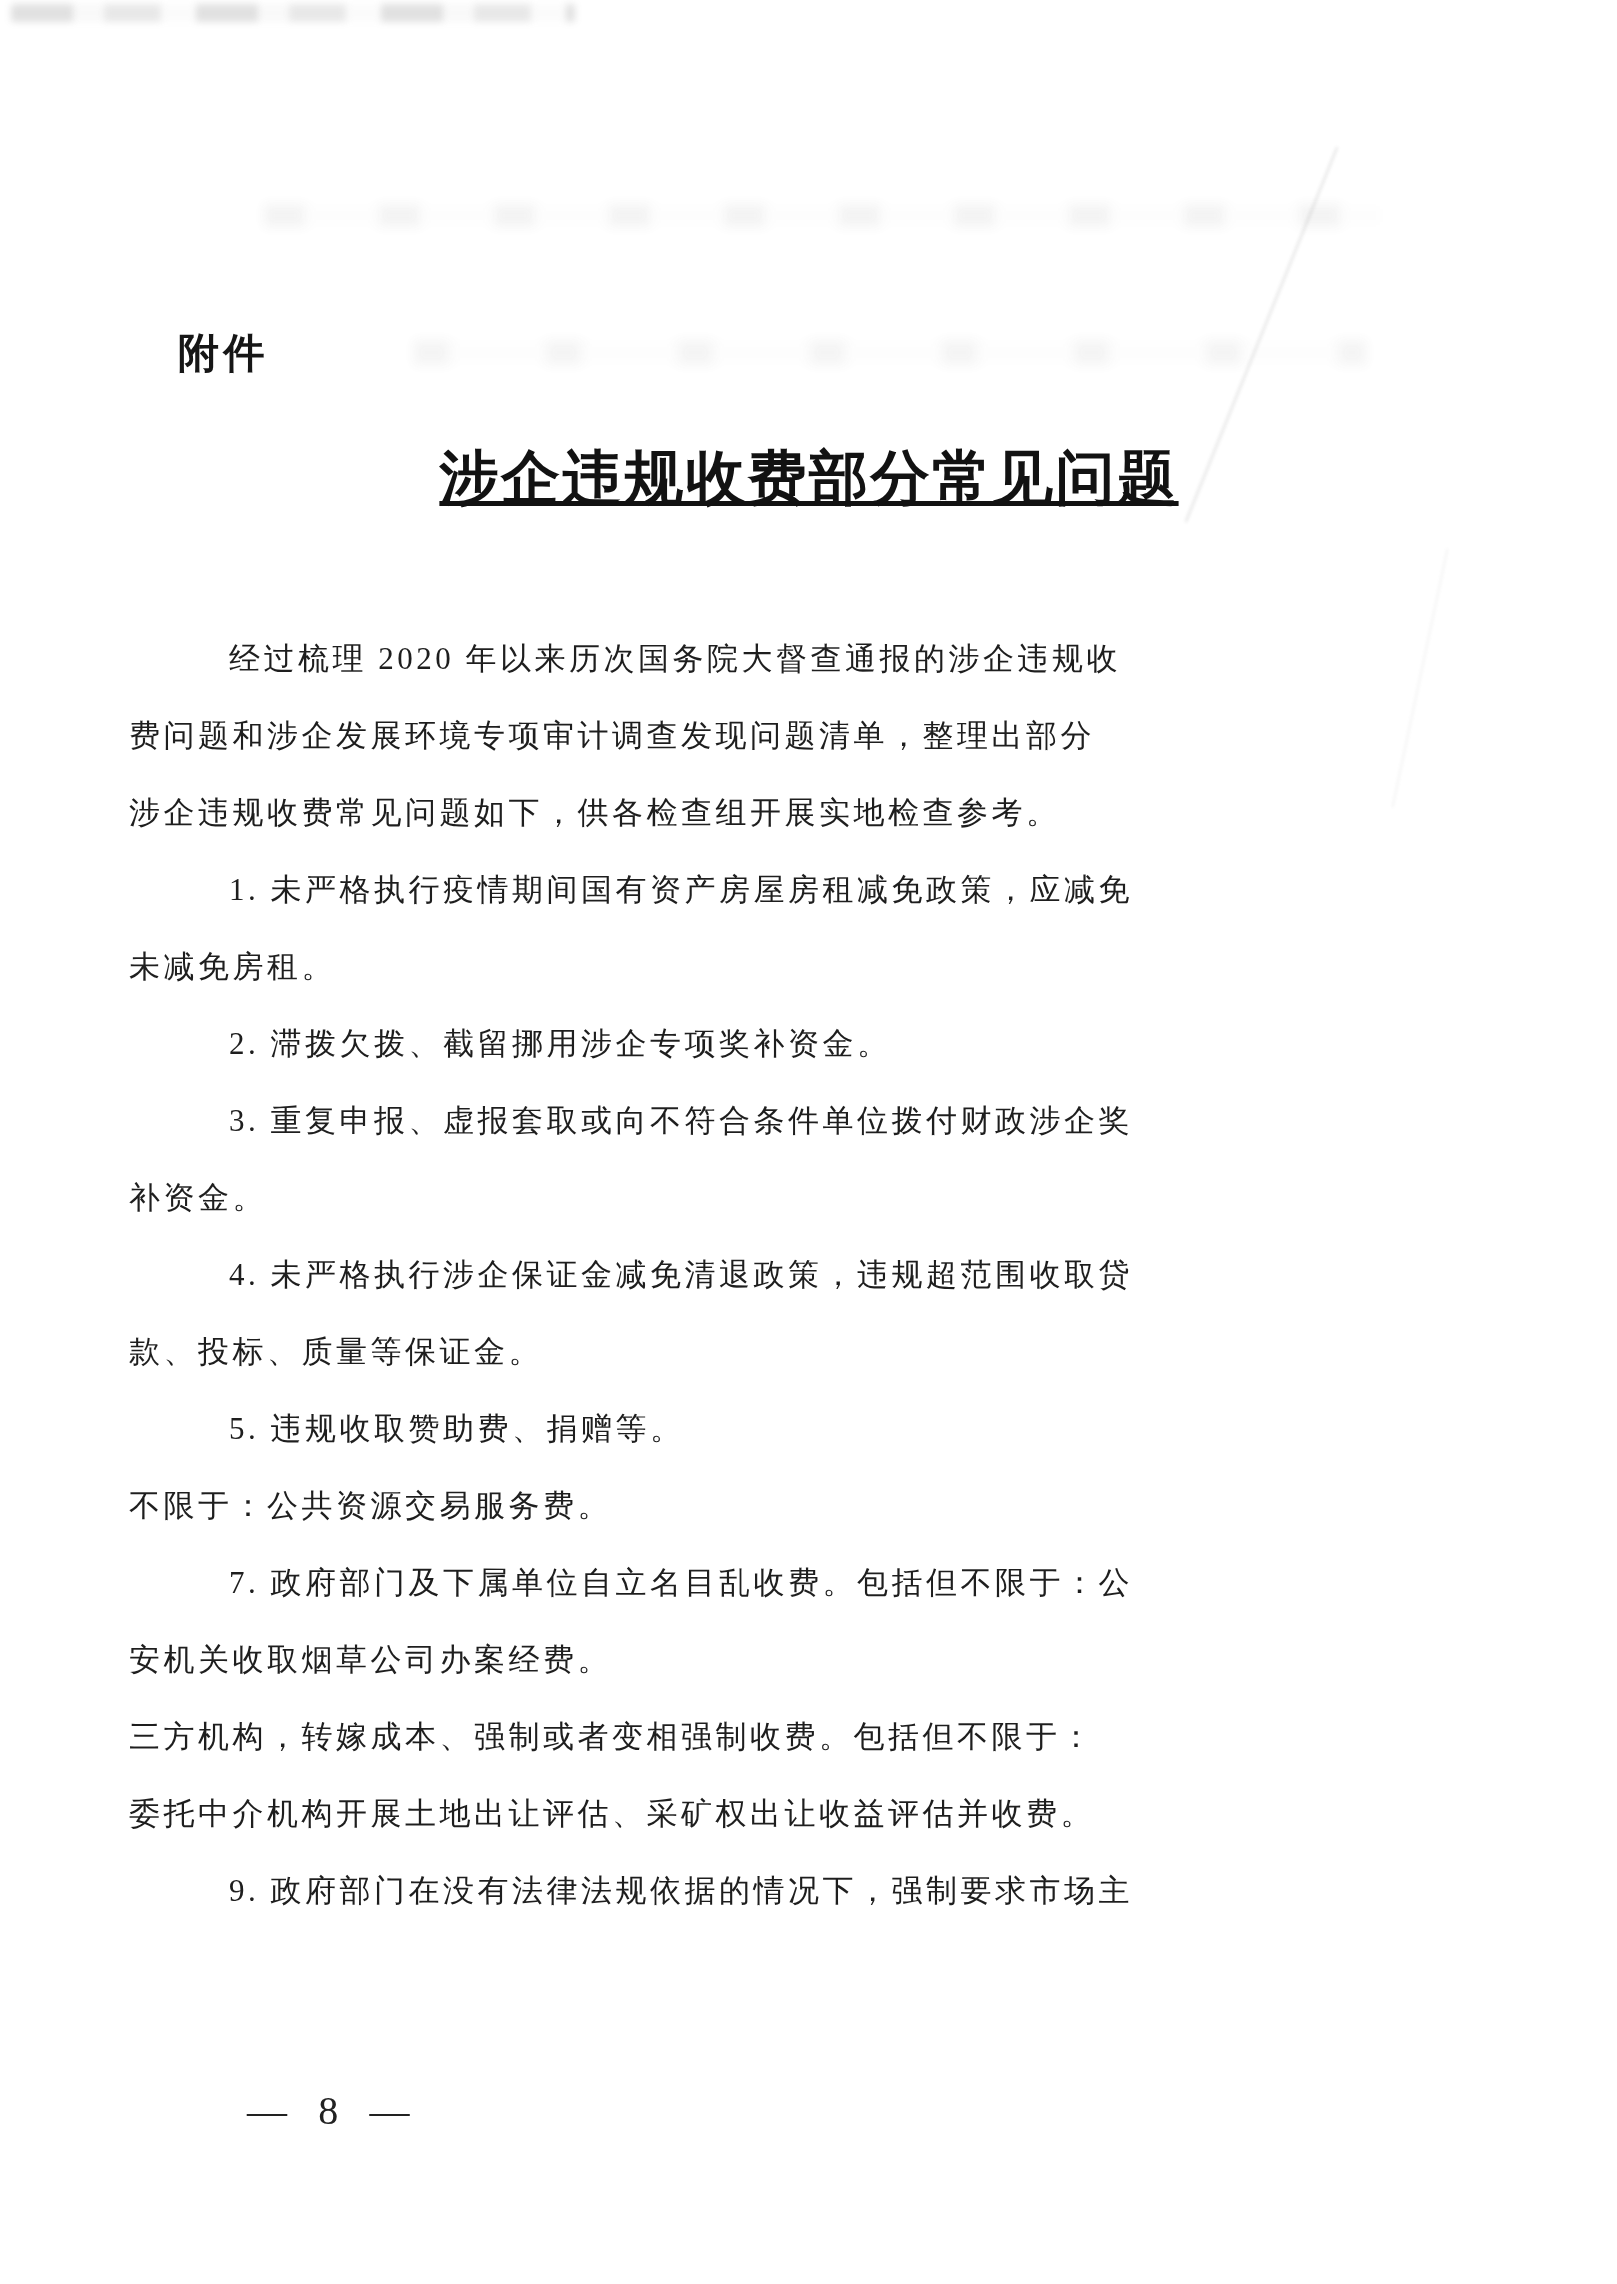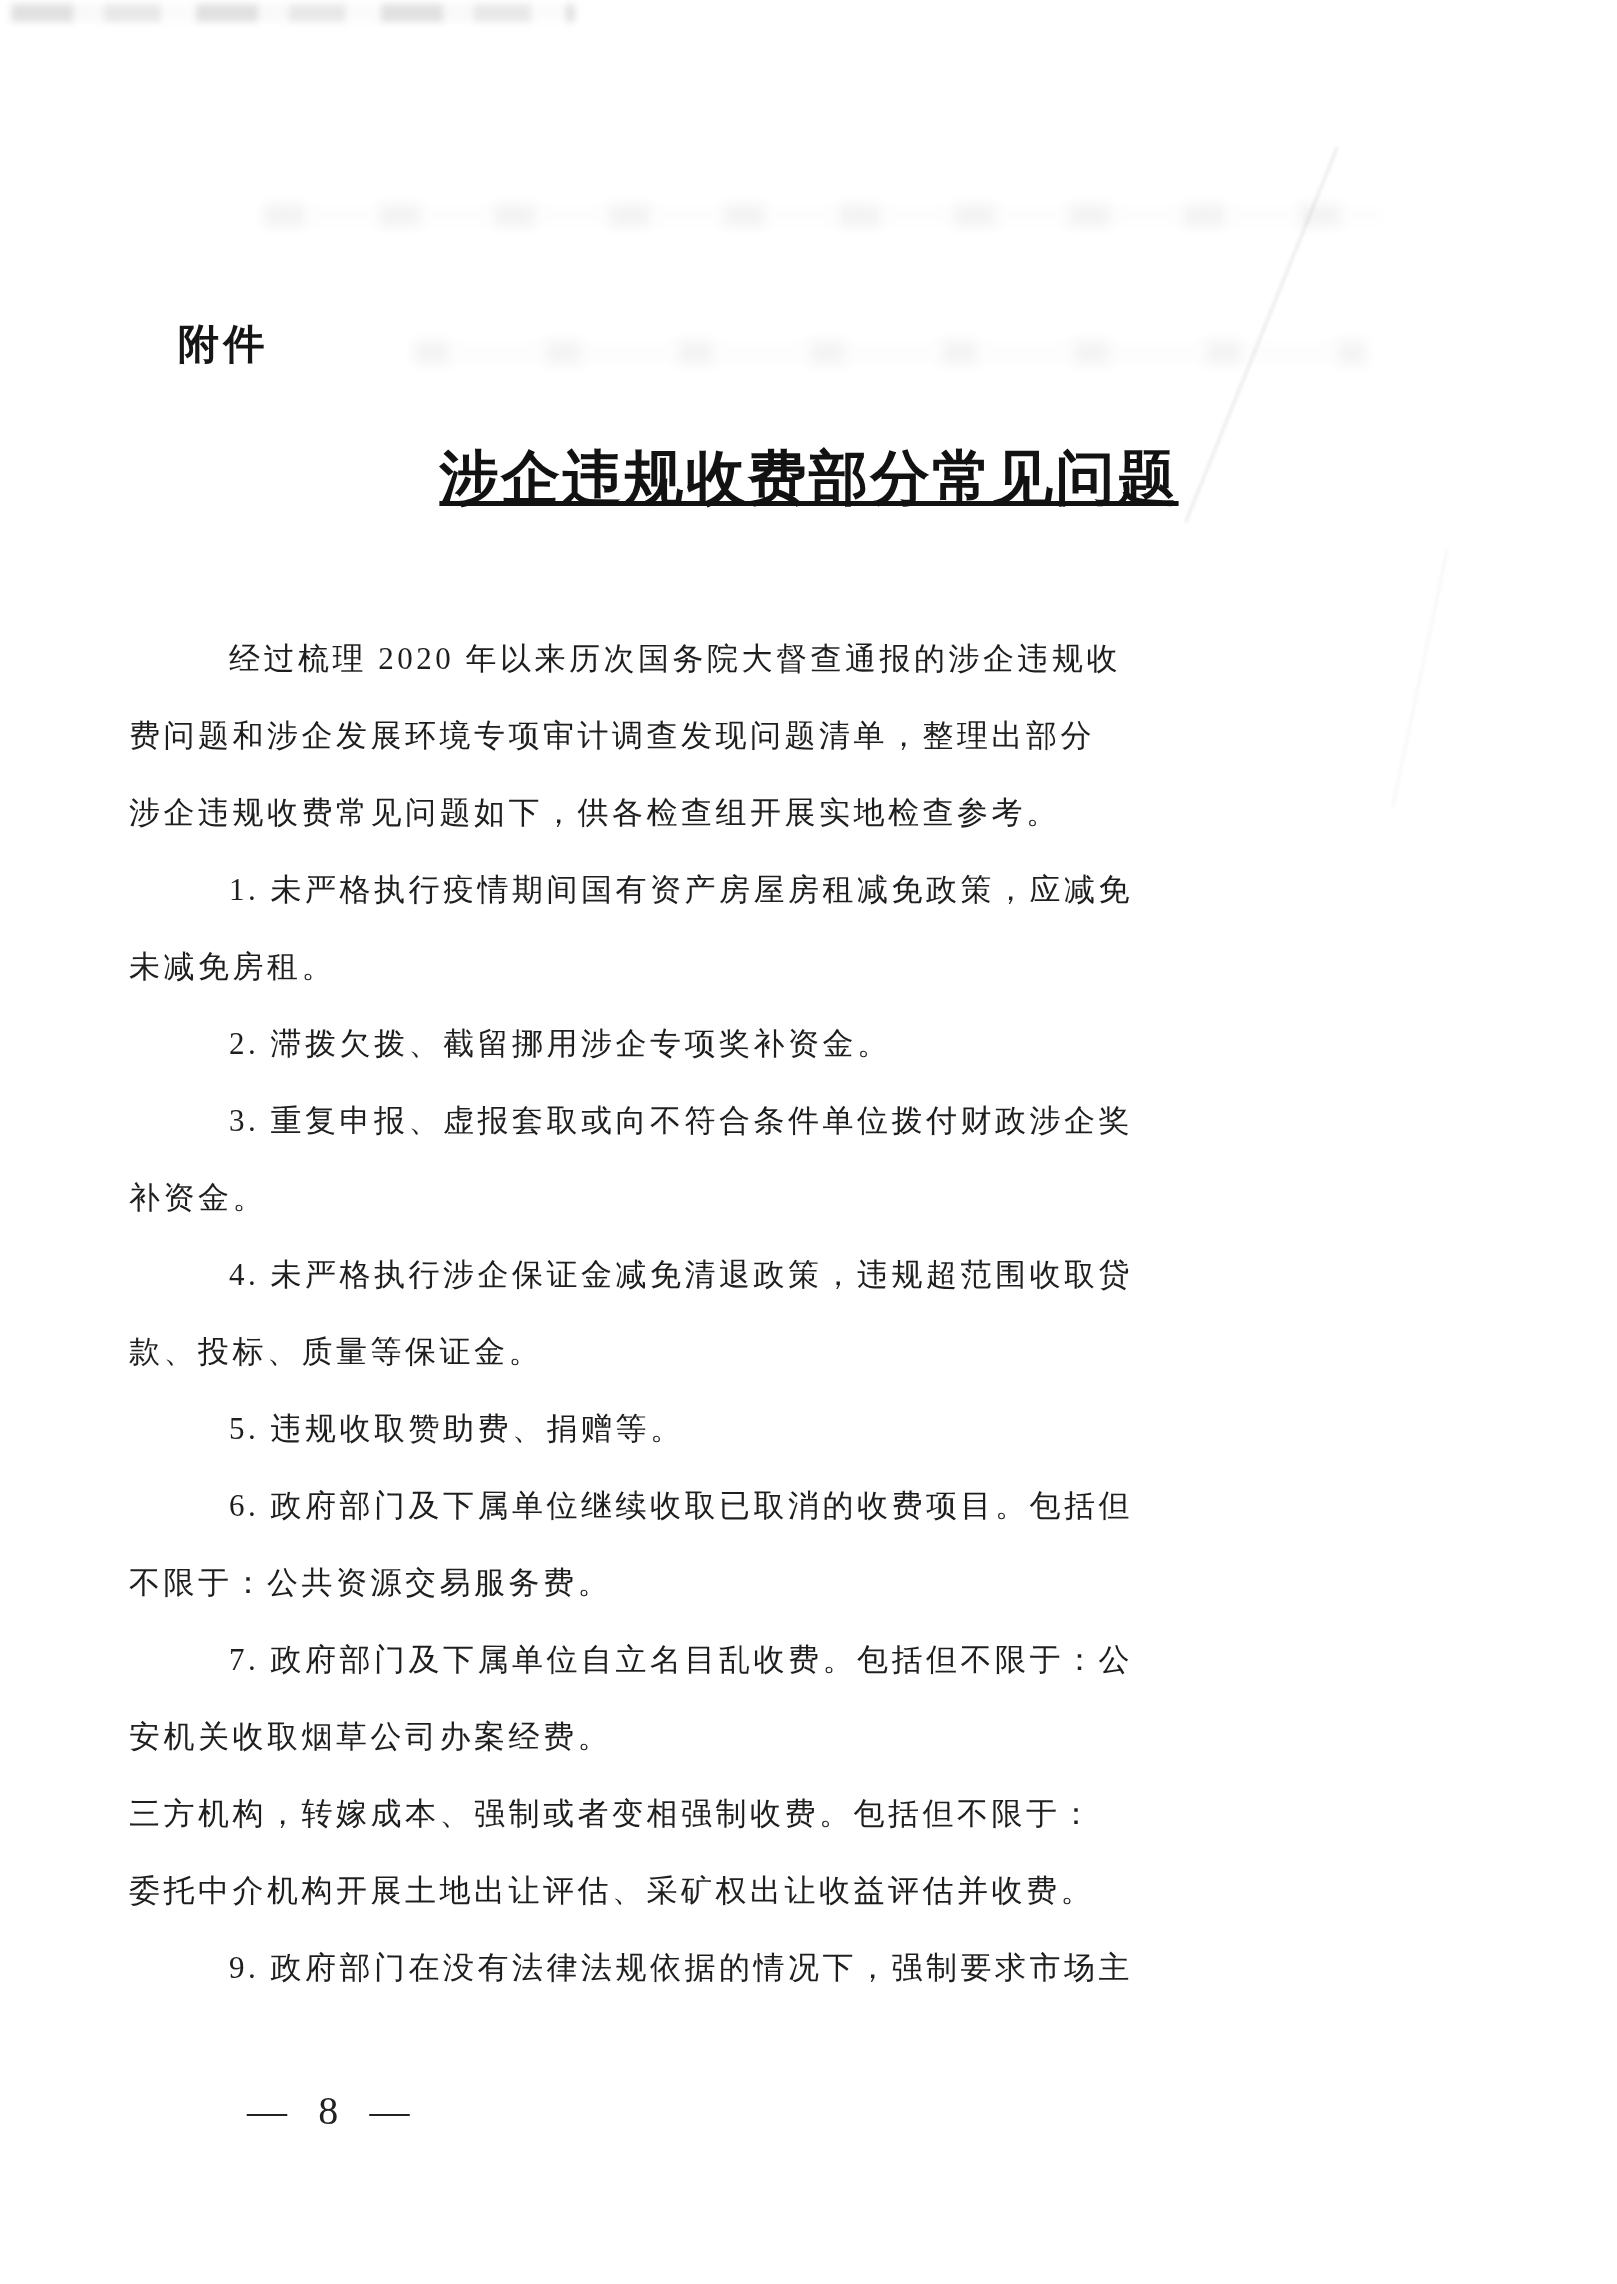--- a/index.html
+++ b/index.html
@@ -44,21 +44,21 @@
     transform: rotate(22deg); filter: blur(1.8px); opacity: .45;
     border-radius: 1.8px;
   }
   .scratch-2 {
     position: absolute; left: 1419px; top: 546px; width: 1.8px; height: 264px;
     background: rgba(130,130,130,.22);
     transform: rotate(12deg); filter: blur(1.8px); opacity: .4;
   }
 
   .attachment {
-    position: absolute; left: 178px; top: 317px;
+    position: absolute; left: 178px; top: 326px;
     font-family: "Liberation Sans", "DejaVu Sans", sans-serif;
     font-weight: 700; font-size: 41px; letter-spacing: 4.4px;
     color: #161616;
   }
 
   .doc-title {
     position: absolute; left: 0; right: 0; top: 439px; margin: 0;
     text-align: center;
     font-size: 59px; font-weight: 700; letter-spacing: 2.6px;
     font-family: "Liberation Serif", "DejaVu Serif", serif;
@@ -103,21 +103,20 @@
       <p class="line">费问题和涉企发展环境专项审计调查发现问题清单，整理出部分</p>
       <p class="line">涉企违规收费常见问题如下，供各检查组开展实地检查参考。</p>
       <p class="line indent">1. 未严格执行疫情期间国有资产房屋房租减免政策，应减免</p>
       <p class="line">未减免房租。</p>
       <p class="line indent">2. 滞拨欠拨、截留挪用涉企专项奖补资金。</p>
       <p class="line indent">3. 重复申报、虚报套取或向不符合条件单位拨付财政涉企奖</p>
       <p class="line">补资金。</p>
       <p class="line indent">4. 未严格执行涉企保证金减免清退政策，违规超范围收取贷</p>
       <p class="line">款、投标、质量等保证金。</p>
       <p class="line indent">5. 违规收取赞助费、捐赠等。</p>
-      <p class="line indent">6. 政府部门及下属单位继续收取已取消的收费项目。包括但</p>
       <p class="line">不限于：公共资源交易服务费。</p>
       <p class="line indent">7. 政府部门及下属单位自立名目乱收费。包括但不限于：公</p>
       <p class="line">安机关收取烟草公司办案经费。</p>
       <p class="line">三方机构，转嫁成本、强制或者变相强制收费。包括但不限于：</p>
       <p class="line">委托中介机构开展土地出让评估、采矿权出让收益评估并收费。</p>
       <p class="line indent">9. 政府部门在没有法律法规依据的情况下，强制要求市场主</p>
     </div>
 
   <div class="page-number">— 8 —</div>
 

